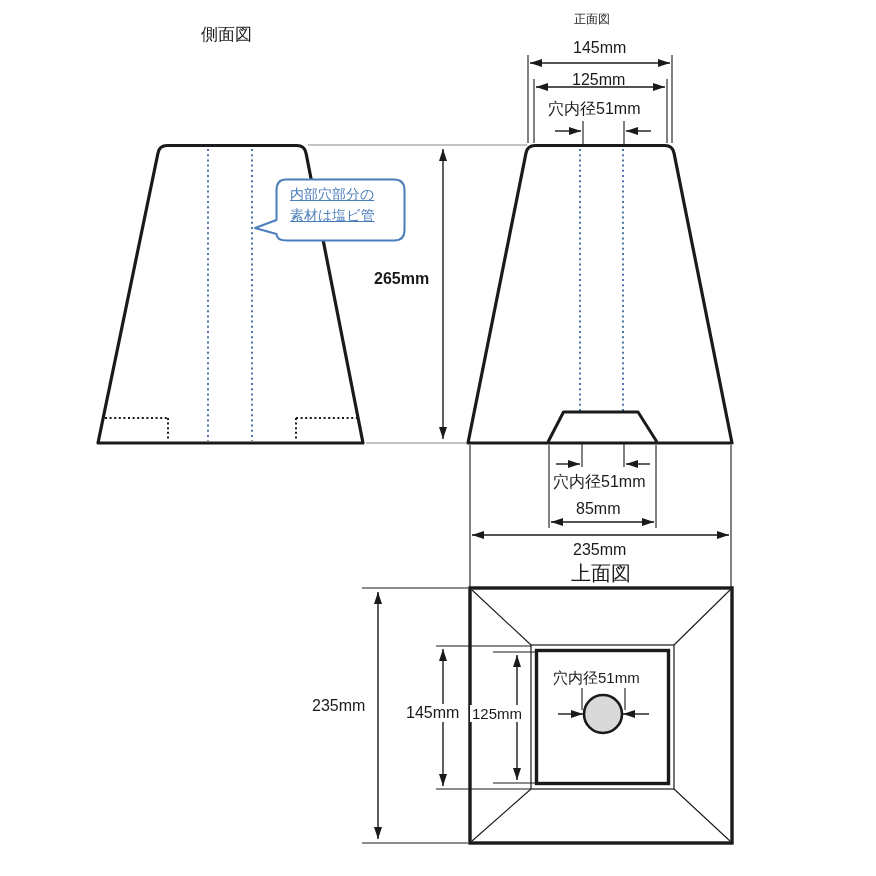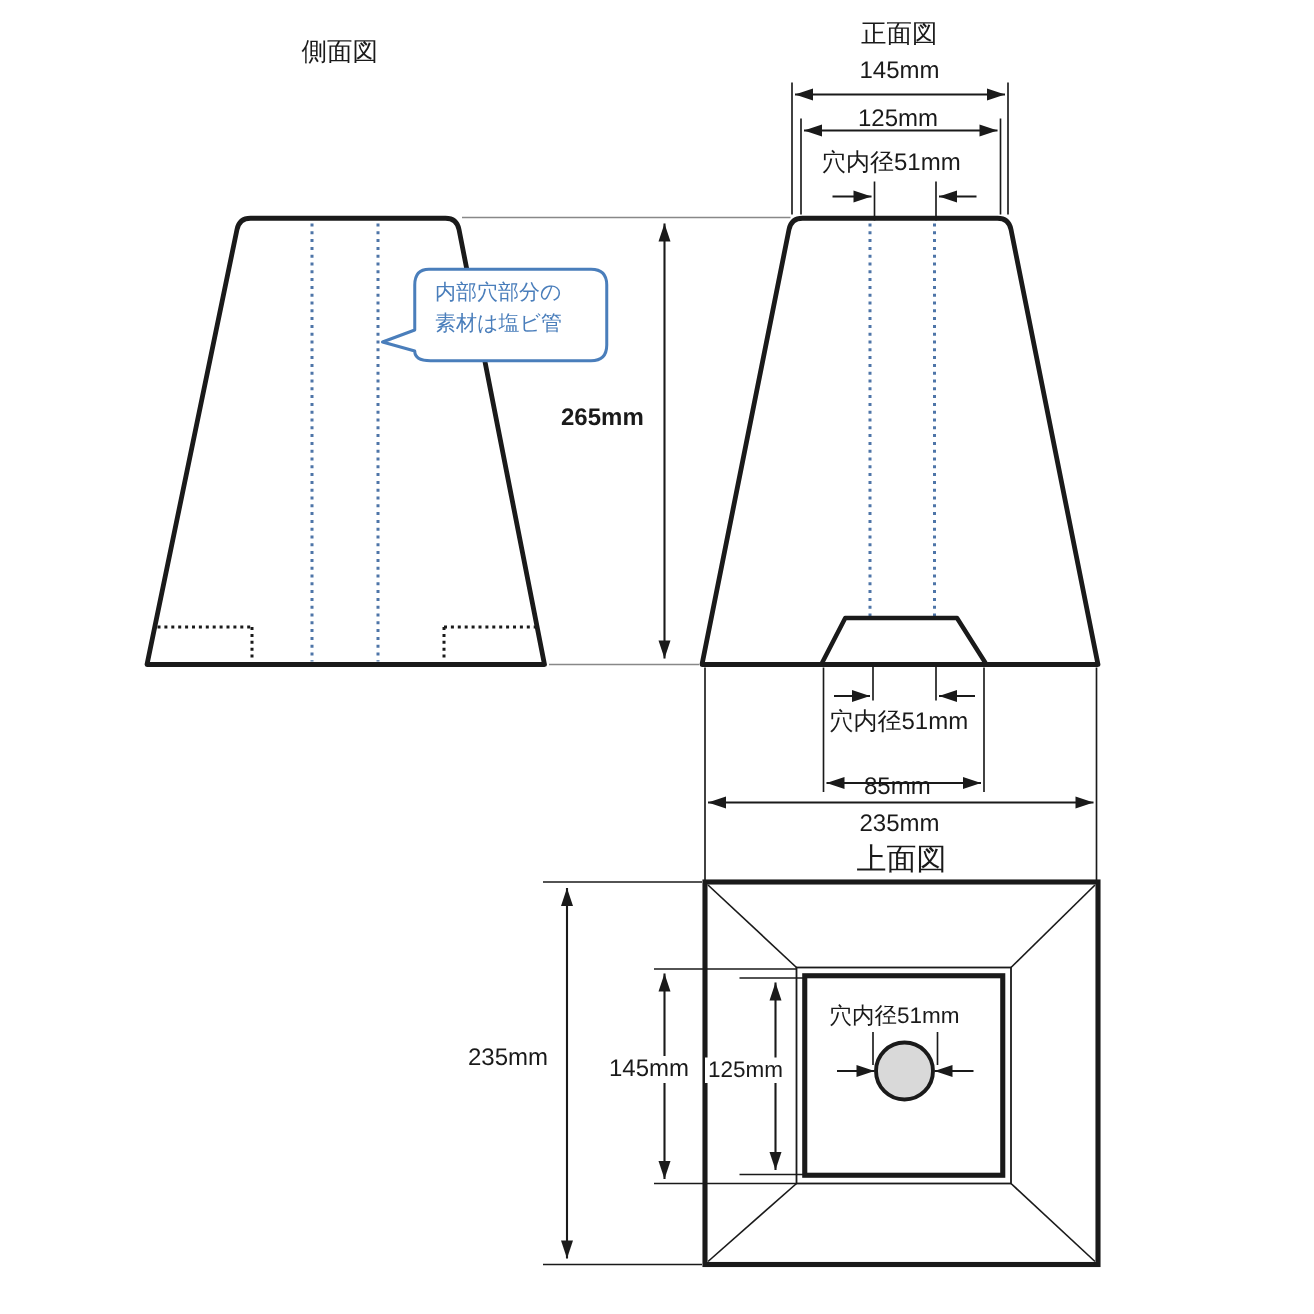--- a/index.html
+++ b/index.html
@@ -139,43 +139,43 @@
 
     <g>
       <path d="M 286 179.5 L 394 179.5 Q 404.5 179.5 404.5 190 L 404.5 230 Q 404.5 240.5 394 240.5
                L 287 240.5 Q 276.5 240.5 276.5 234 L 255 228 L 276.5 220 L 276.5 190
                Q 276.5 179.5 286 179.5 Z" fill="#ffffff" stroke="var(--callout_blue)" stroke-width="2" stroke-linejoin="round"></path>
     </g>
   </svg>
 
   <div class="lbl" style="left:201px;top:25px;font-size:17px;">側面図</div>
 
-  <div class="lbl" style="left:574px;top:13px;font-size:17px;">正面図</div>
+  <div class="lbl" style="left:574px;top:13px;font-size:12px;">正面図</div>
 
   <div class="lbl" style="left:573px;top:39px;font-size:16px;">145mm</div>
 
   <div class="lbl" style="left:572px;top:71px;font-size:16px;">125mm</div>
 
   <div class="lbl" style="left:548px;top:100px;font-size:16px;">穴内径51mm</div>
 
   <div class="lbl" style="left:374px;top:270px;font-size:16px;font-weight:bold;">265mm</div>
 
   <div class="lbl" style="left:553px;top:473px;font-size:16px;">穴内径51mm</div>
 
-  <div class="lbl" style="left:576px;top:500px;font-size:16px;margin-top:16px;">85mm</div>
+  <div class="lbl" style="left:576px;top:500px;font-size:16px;">85mm</div>
 
   <div class="lbl" style="left:573px;top:541px;font-size:16px;">235mm</div>
 
   <div class="lbl" style="left:571px;top:562px;font-size:20px;">上面図</div>
 
   <div class="lbl" style="left:312px;top:697px;font-size:16px;">235mm</div>
 
   <div class="lbl onLine" style="left:404px;top:704px;font-size:16px;">145mm</div>
 
   <div class="lbl onLine" style="left:470px;top:705px;font-size:15px;">125mm</div>
 
   <div class="lbl" style="left:553px;top:669px;font-size:15px;">穴内径51mm</div>
 
-  <div class="lbl callout-text" style="left:290px;top:186px;font-size:14px;">内部穴部分の</div>
+  <div class="lbl callout-text" style="left:290px;top:186px;font-size:14px;text-decoration:underline;">内部穴部分の</div>
 
-  <div class="lbl callout-text" style="left:290px;top:207px;font-size:14px;">素材は塩ビ管</div>
+  <div class="lbl callout-text" style="left:290px;top:207px;font-size:14px;text-decoration:underline;">素材は塩ビ管</div>
 
 </div>
 
 </body></html>

